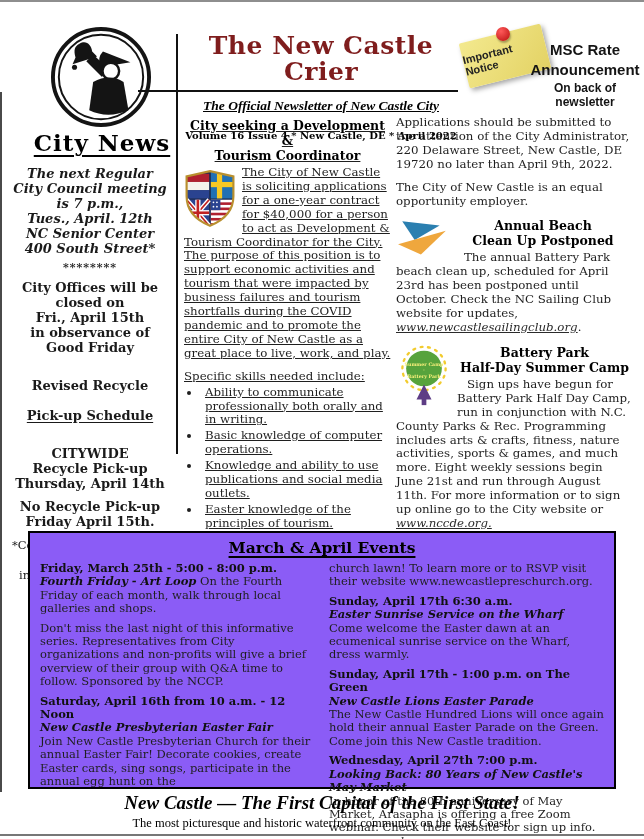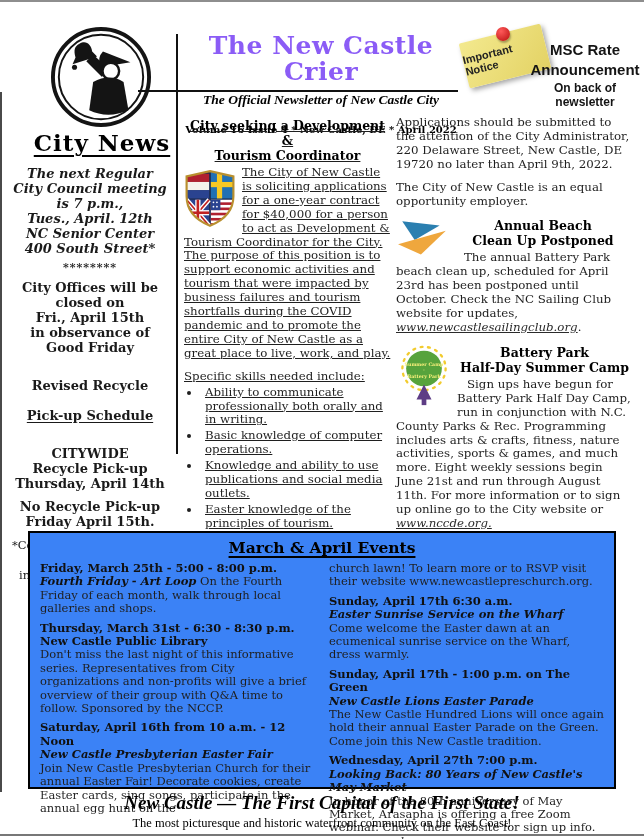--- a/index.html
+++ b/index.html
@@ -7,23 +7,23 @@
         font-family:"DejaVu Serif",serif;color:#1f1f1f;}
   .hairline-top{position:absolute;left:0;top:0;width:644px;height:2px;background:#8e8e8e;}
   .hairline-bottom{position:absolute;left:0;top:834px;width:644px;height:2px;background:#777;}
   .edge-left{position:absolute;left:0;top:92px;width:2px;height:700px;background:#4a4a4a;}
 
   
   .crier-logo{position:absolute;left:50px;top:26px;width:102px;height:102px;}
   .vdivider{position:absolute;left:176px;top:34px;width:2px;height:420px;background:#111;}
   .mast-rule{position:absolute;left:138px;top:90px;width:320px;height:2px;background:#111;}
   .title-block{position:absolute;left:183px;top:33px;width:276px;text-align:center;}
-  .nl-title{font-size:25px;font-weight:700;letter-spacing:.5px;color:#8b5cf6;line-height:1.05;}
+  .nl-title{font-size:25px;font-weight:700;letter-spacing:.5px;color:#7f1d1d;line-height:1.05;}
   .nl-subtitle{font-family:"Liberation Serif",serif;font-style:italic;font-weight:700;
-               font-size:13.5px;margin-top:6px;color:#000;}
+               font-size:13.5px;margin-top:12px;color:#000;text-decoration:underline;}
   .nl-volume{font-size:10px;font-weight:700;margin-top:16px;color:#000;}
 
   .sticky-note{position:absolute;left:463px;top:33px;width:84px;height:46px;
                background:linear-gradient(135deg,#f3e98e,#e3d264);
                transform:rotate(-14deg);border-radius:2px;
                box-shadow:2px 3px 5px rgba(0,0,0,.35);
                display:flex;align-items:center;justify-content:center;}
   .sticky-note span{font-family:"Liberation Sans",sans-serif;font-weight:700;font-size:11px;color:#222;}
   .pushpin{position:absolute;left:496px;top:27px;width:14px;height:14px;border-radius:50%;
            background:radial-gradient(circle at 35% 30%,#ff5a5a,#b80d0d);box-shadow:1px 2px 2px rgba(0,0,0,.3);}
@@ -54,21 +54,21 @@
   .camp-logo{float:left;width:56px;height:62px;margin:0 5px 2px 0;}
   .para{margin:0 0 9px 0;}
   .article{margin-top:10px;overflow:visible;}
   .url{color:#2b2b2b;font-style:italic;text-decoration:underline;cursor:pointer;}
   ul.skills{margin:2px 0 0 0;padding-left:17px;}
   ul.skills li{margin-bottom:2px;padding-left:4px;}
   .indent1{text-indent:10px;}
 
   
   .events-box{position:absolute;left:28px;top:531px;width:588px;height:258px;box-sizing:border-box;
-              border:2px solid #000;padding:4px 10px;background:#3b82f6;}
+              border:2px solid #000;padding:4px 10px;background:#8b5cf6;}
   .events-h{text-align:center;font-size:15.5px;font-weight:700;color:#000;margin:1px 0 5px;
             text-decoration:underline;text-underline-offset:3px;text-decoration-thickness:2px;}
   .evt-cols{display:flex;gap:14px;}
   .evt-col{flex:1;font-size:11.5px;line-height:13.4px;}
   .evt{margin-bottom:6px;}
   .evt-when{font-weight:700;white-space:pre-line;color:#111;}
   .evt-title{font-weight:700;font-style:italic;color:#111;}
   span.evt-title{display:inline;}
 
   
@@ -222,22 +222,20 @@
 
   <div class="events-box">
     <div class="events-h">March &amp; April Events</div>
     <div class="evt-cols">
       <div class="evt-col">
         <div class="evt">
           <div class="evt-when">Friday, March 25th - 5:00 -  8:00 p.m.</div>
           <div><span class="evt-title">Fourth Friday - Art Loop</span><span> On the Fourth Friday of each month, walk through local galleries and shops.</span></div>
         </div>
         <div class="evt">
-          <div class="evt-when">Thursday, March 31st - 6:30 - 8:30 p.m.
-New Castle Public Library</div>
           <div>Don't miss the last night of this informative series. Representatives from City organizations and non-profits will give a brief overview of their group with Q&amp;A time to follow.  Sponsored by the NCCP.</div>
         </div>
         <div class="evt">
           <div class="evt-when">Saturday, April 16th from 10  a.m. - 12 Noon</div>
           <div class="evt-title">New Castle Presbyterian Easter Fair</div>
           <div>Join New Castle Presbyterian Church for their annual Easter Fair!  Decorate cookies, create Easter cards, sing songs, participate in the annual egg hunt on the</div>
         </div>
       </div>
       <div class="evt-col">
         <div class="evt">

